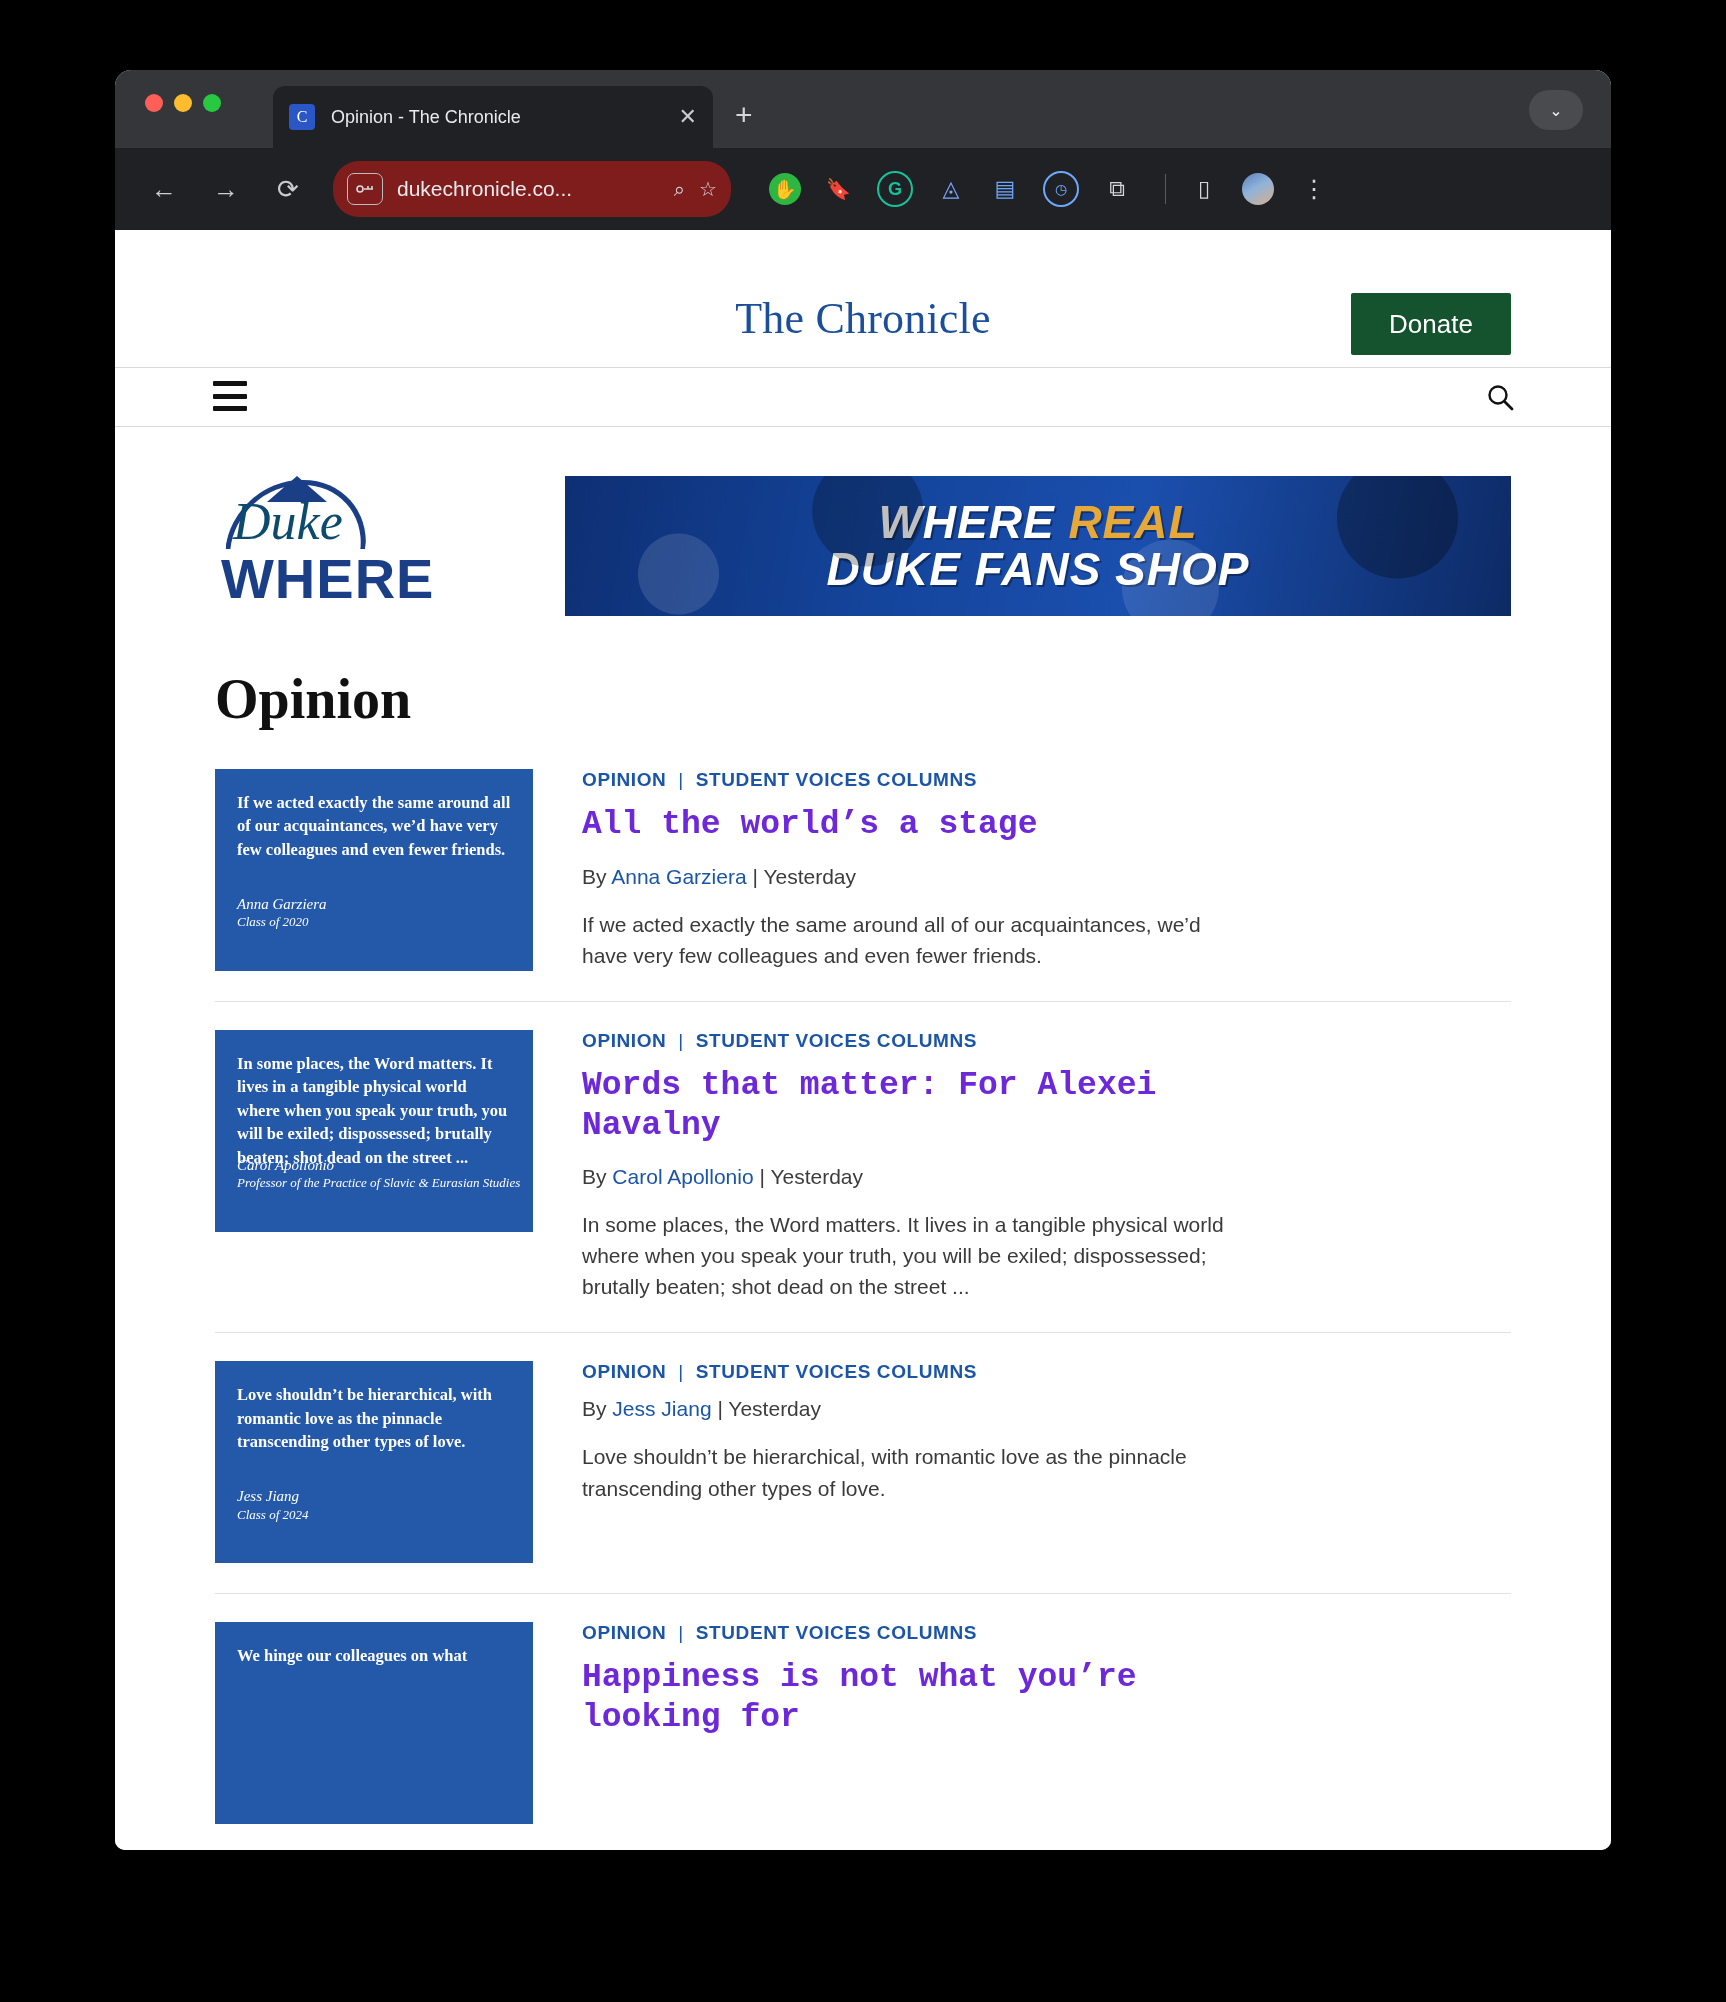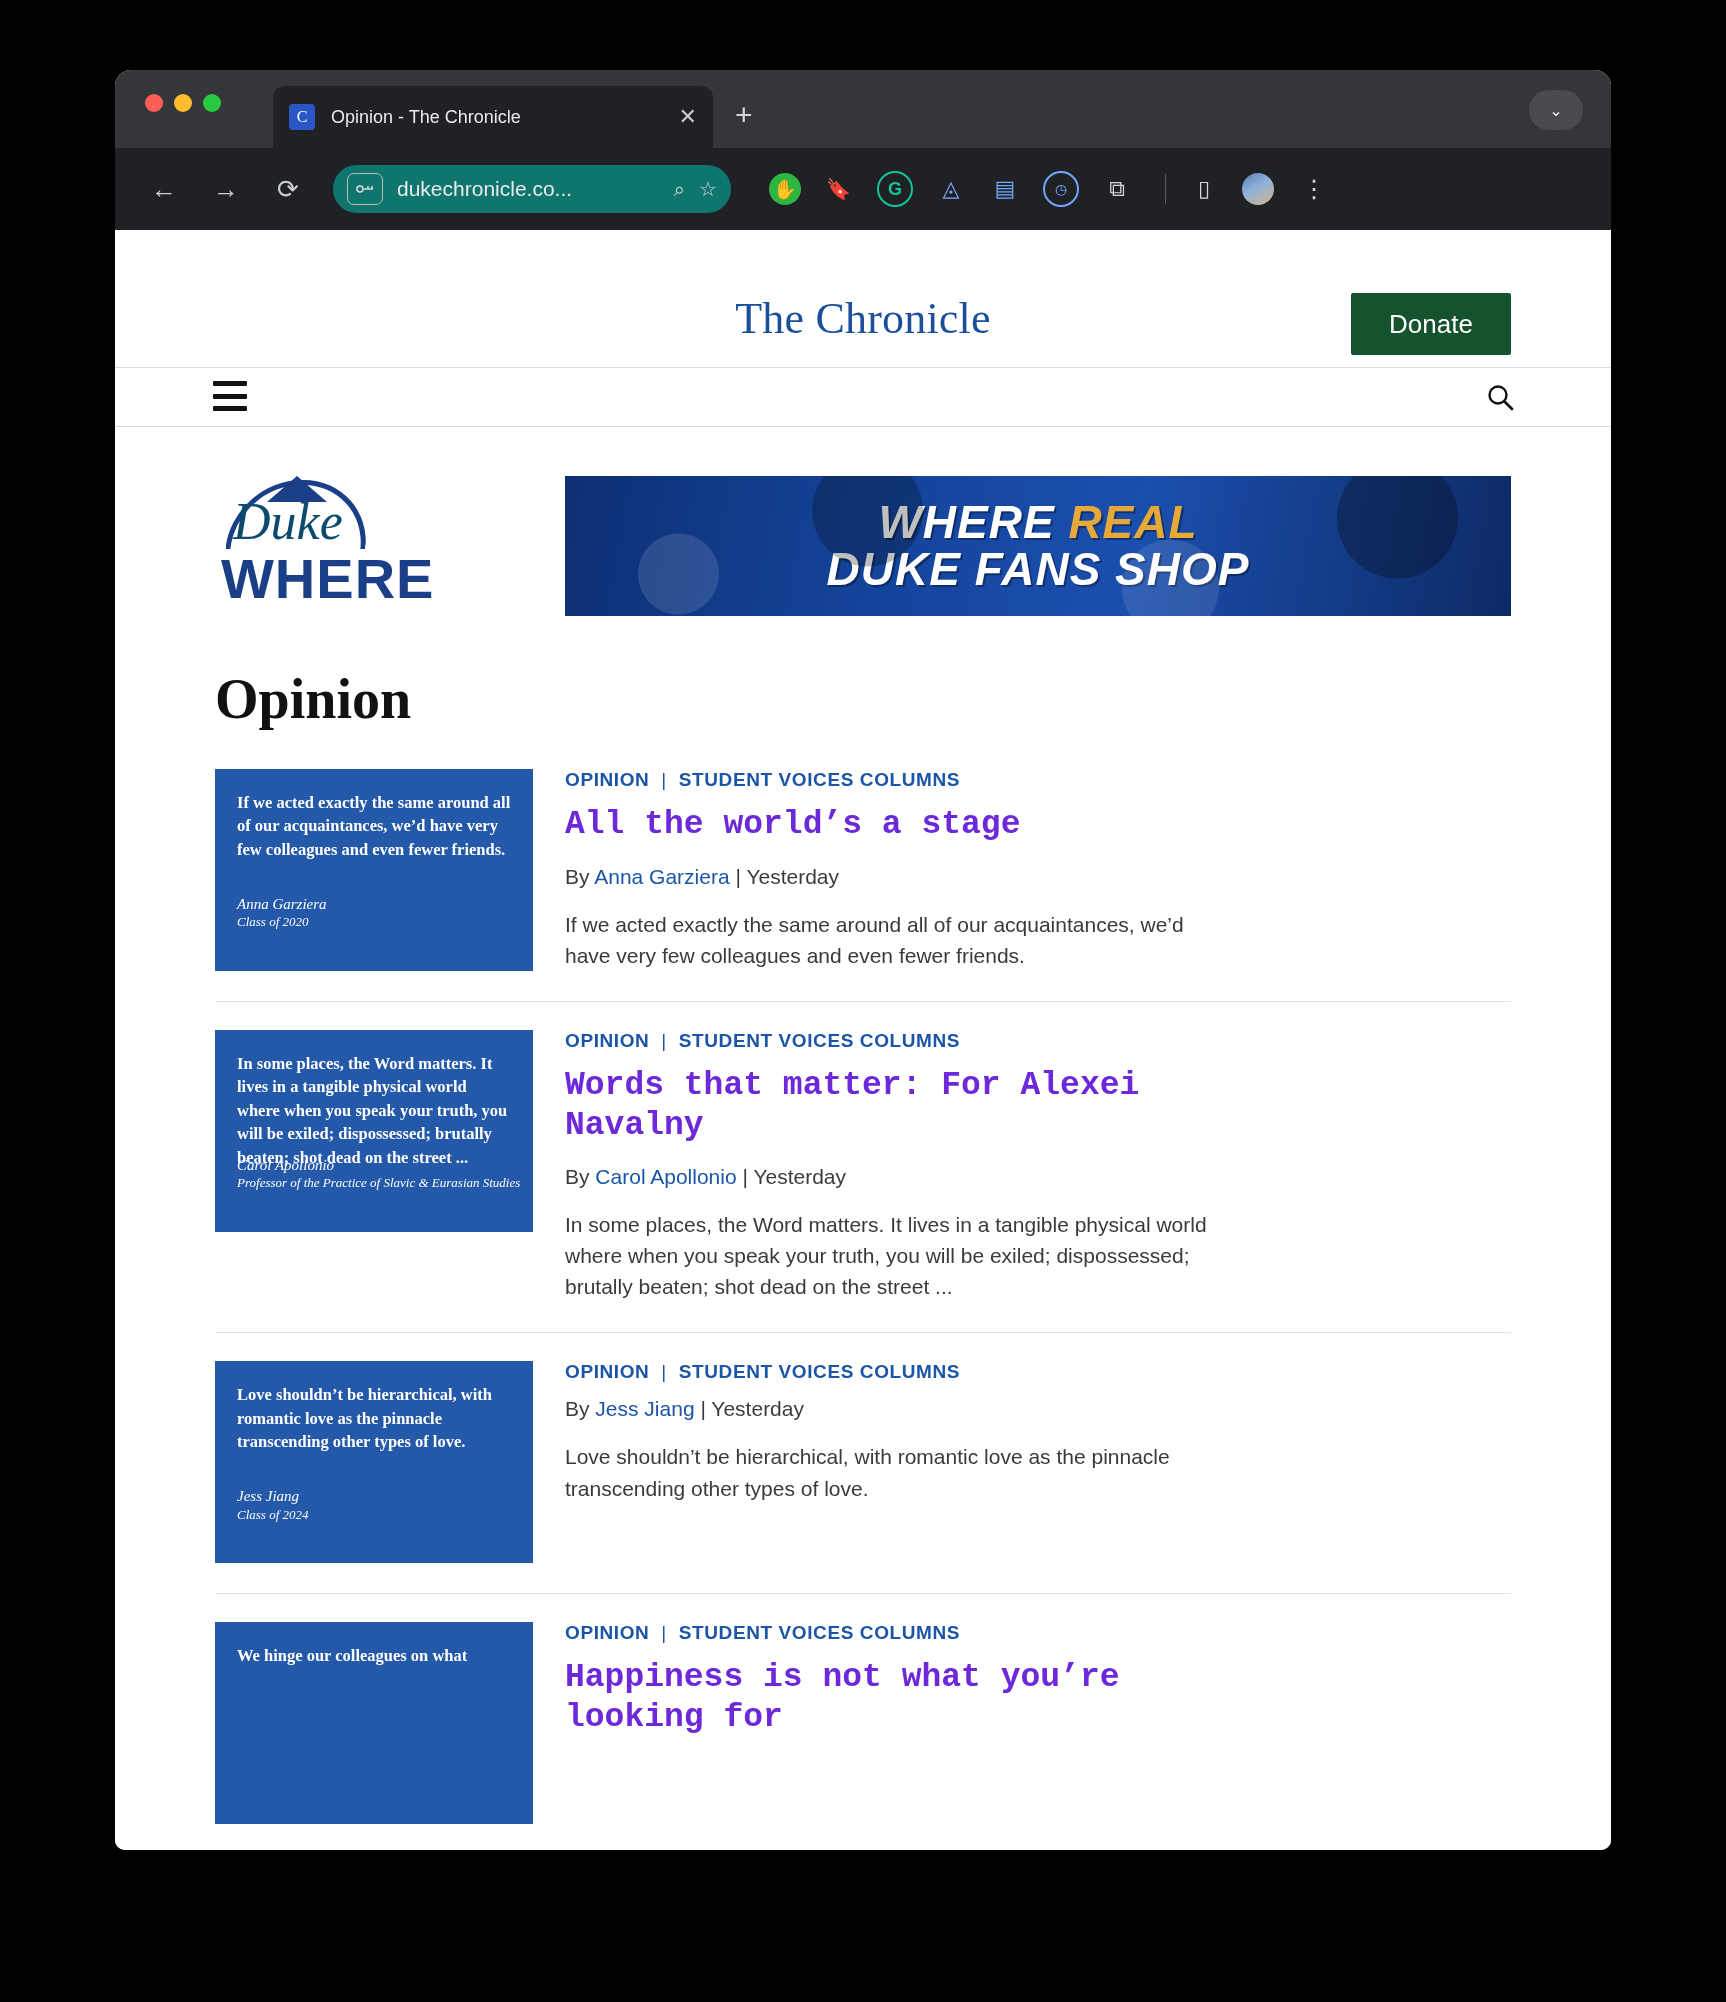--- a/index.html
+++ b/index.html
@@ -126,22 +126,22 @@
     color: #c9ccd0;
     font-size: 26px;
     width: 46px;
     text-align: center;
     margin-right: 16px;
     line-height: 1;
   }
   .omnibox {
     flex: 0 0 auto;
     width: 398px;
-    height: 48px;
-    background: #0f766e;
+    height: 56px;
+    background: #7f1d1d;
     border-radius: 26px;
     display: flex;
     align-items: center;
     padding: 16px 14px;
     box-sizing: border-box;
     margin-left: 6px;
   }
   .omni-icon {
     width: 34px; height: 30px;
     border: 1.5px solid #b9bcc0;
@@ -372,21 +372,21 @@
     left: 22px;
     bottom: 40px;
     font-family: "Liberation Serif", serif;
     font-style: italic;
     font-size: 15px;
     line-height: 1.3;
   }
   .thumb-attrib .role { font-size: 13px; display:block; }
 
   .art-body {
-    margin-left: 32px;
+    margin-left: 49px;
     flex: 1 1 auto;
     max-width: 665px;
   }
   .kicker {
     font-size: 19px;
     font-weight: bold;
     letter-spacing: 0.6px;
     color: #1b55a8;
     margin-bottom: 14px;
   }

